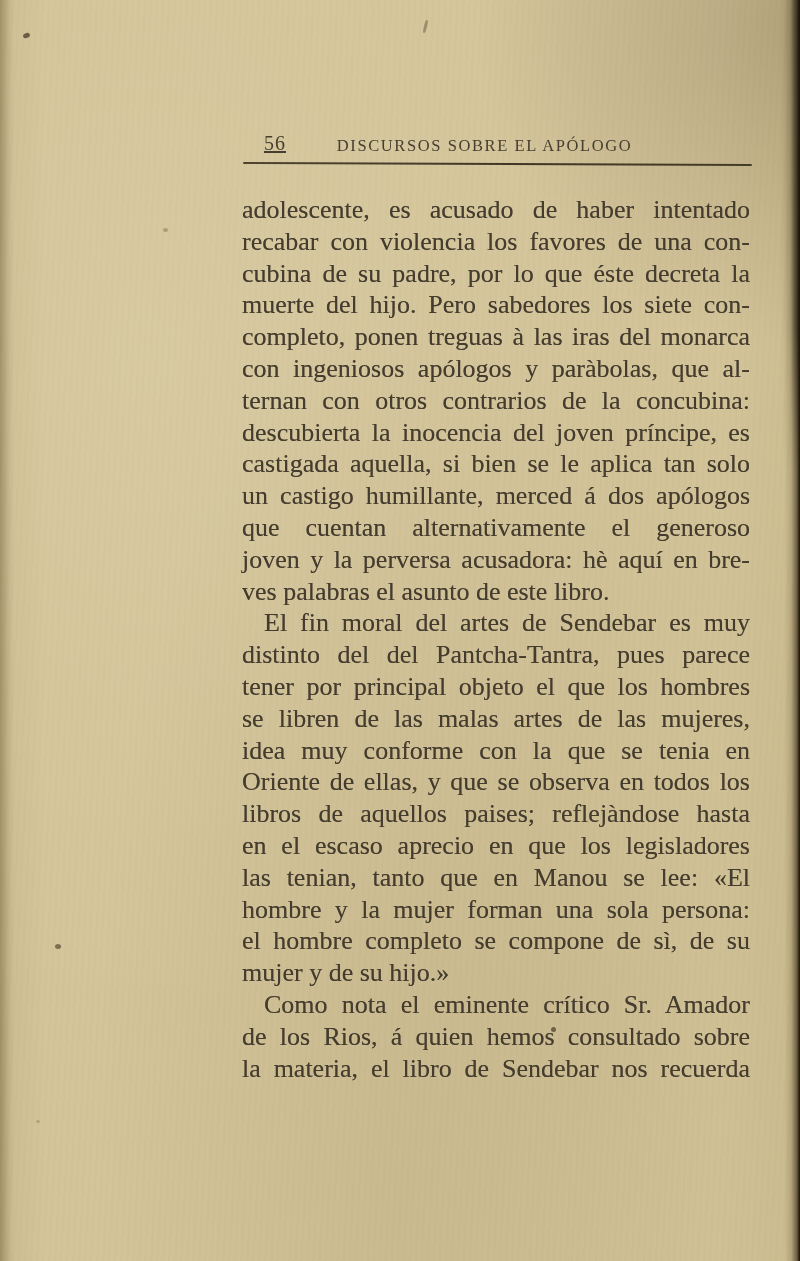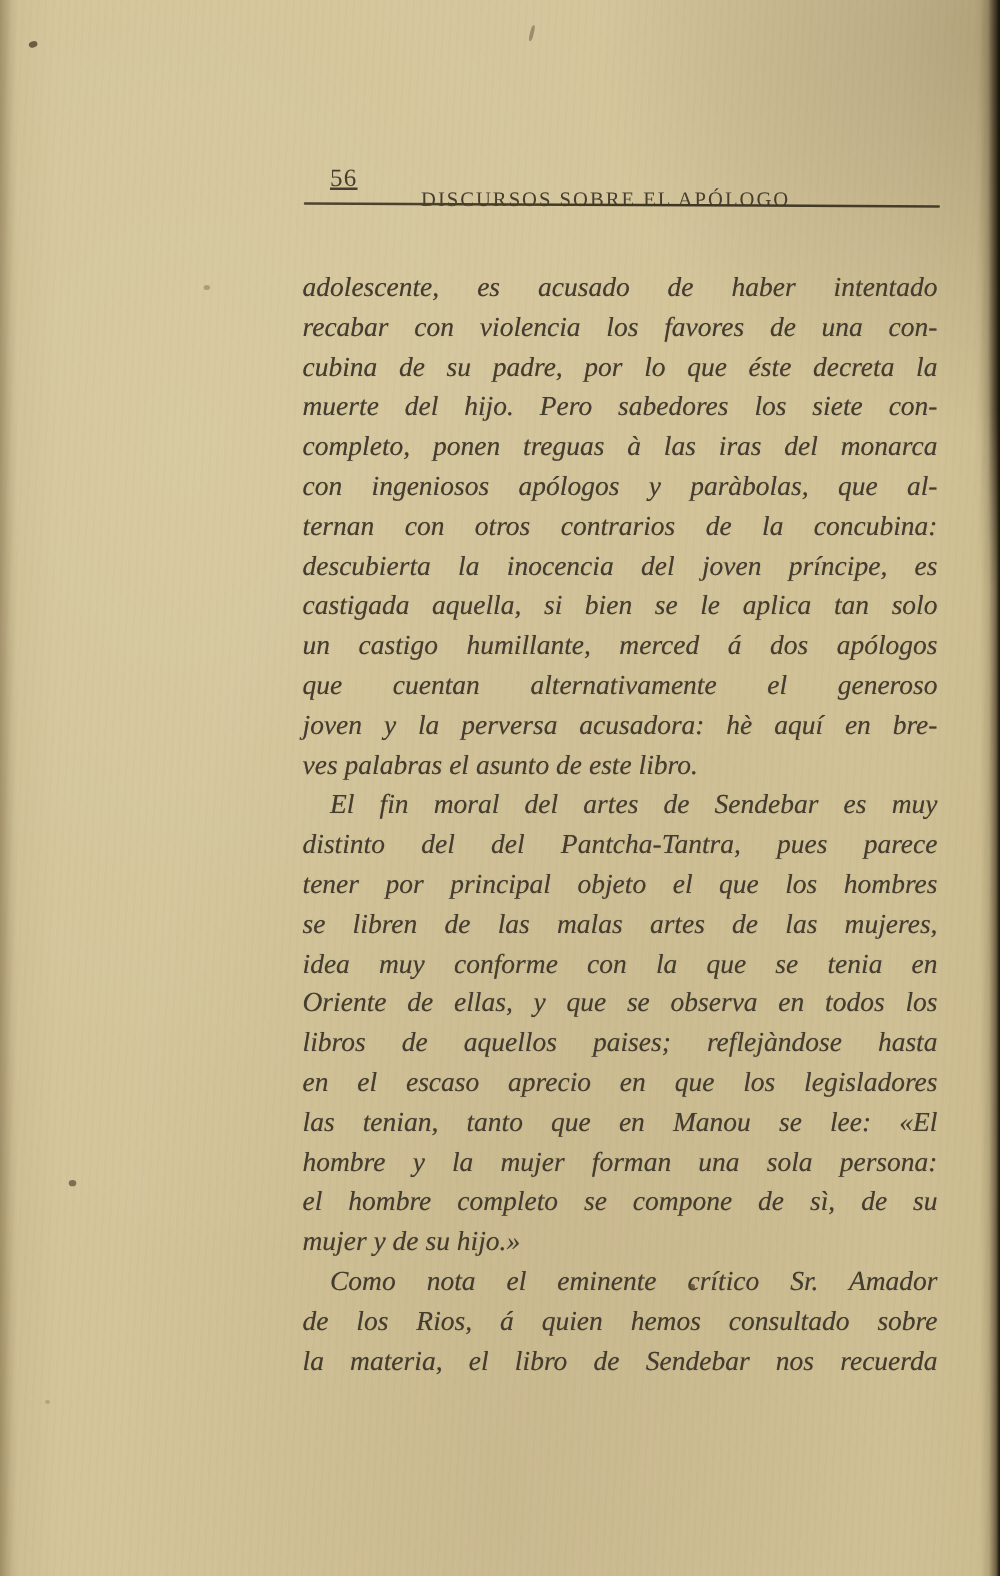--- a/index.html
+++ b/index.html
@@ -65,49 +65,48 @@
     position: absolute;
     left: 22px;
     top: 0;
     font-size: 20px;
     letter-spacing: 1px;
     text-decoration: underline;
   }
   .running-title {
     position: absolute;
     left: 50%;
-    top: 18px;
+    top: 4px;
     transform: translateX(-50%);
     margin-left: -12px;
     font-size: 16.5px;
     letter-spacing: 1.6px;
     white-space: nowrap;
   }
   .header-rule {
     position: absolute;
     top: 163px;
     left: 243px;
     width: 509px;
     height: 2px;
     background: linear-gradient(to right, #4e4430, #3f3724 55%, #463d28);
     transform: rotate(0.25deg);
     border-radius: 1px;
   }
 
   
   .text-block {
     position: absolute;
-    top: 214px;
+    top: 194px;
     left: 242px;
     width: 508px;
     color: #443c2e;
-    font-size: 22px;
+    font-size: 26px;
     line-height: 31.8px;
     text-shadow: 0 0 0.6px rgba(68, 60, 46, 0.55);
-    font-style: italic;
   }
   .line {
     text-align: justify;
     text-align-last: justify;
     white-space: normal;
   }
   .line.last {
     text-align-last: left;
   }
   .line.indent {

